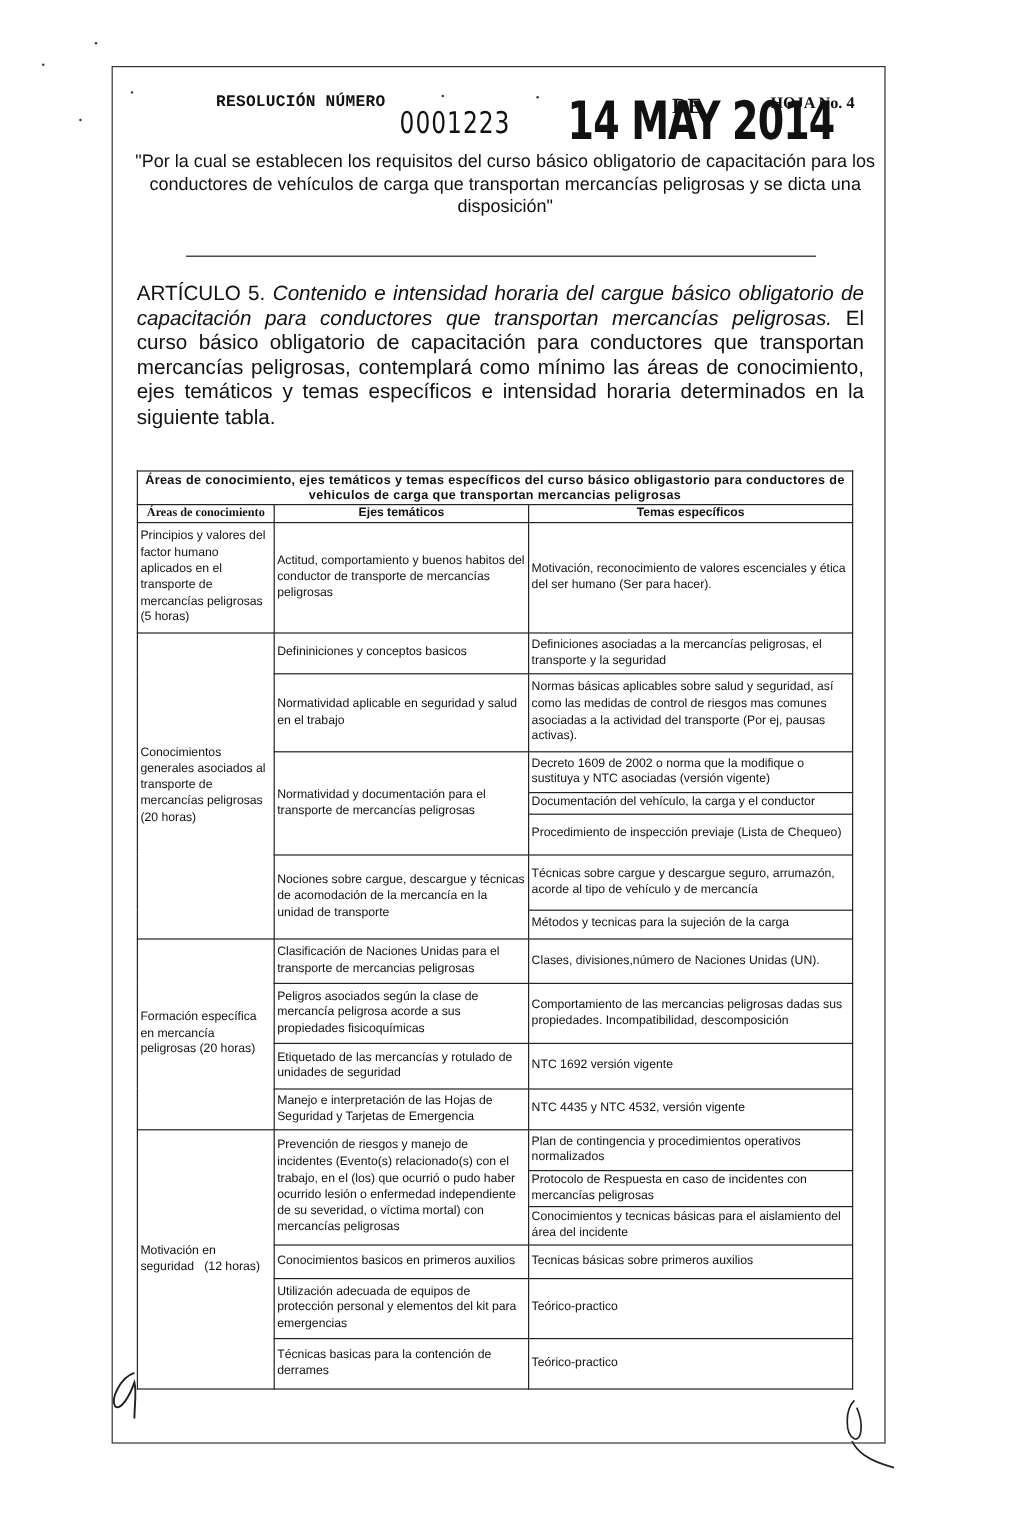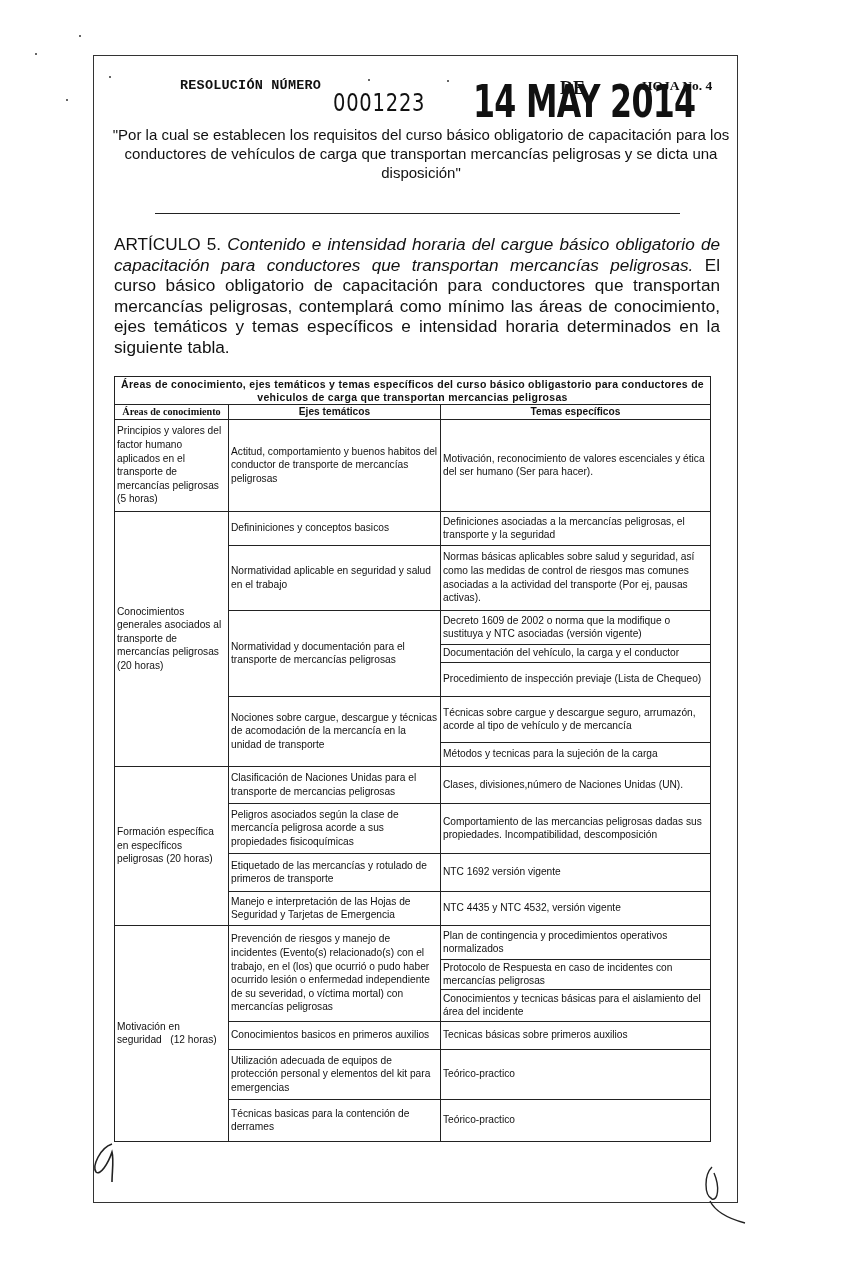--- a/index.html
+++ b/index.html
@@ -8,21 +8,21 @@
   .hdr-res { position:absolute; left:165px; top:78px; font-family:Liberation Mono, monospace; font-weight:bold; font-size:13.5px; letter-spacing:0.2px;margin-left:15px; }
   .hdr-num { position:absolute; left:333px; top:88px; font-family:"DejaVu Sans", sans-serif; font-size:25px; transform:scaleX(0.78); transform-origin:left top; letter-spacing:1px; }
   .hdr-date { position:absolute; left:473px; top:76px; font-family:"DejaVu Sans", sans-serif; font-weight:bold; font-size:44px; transform:scaleX(0.72); transform-origin:left top; letter-spacing:-1px; }
   .hdr-de { position:absolute; left:560px; top:78px; font-family:"Liberation Serif", serif; font-weight:bold; font-size:18px; }
   .hdr-hoja { position:absolute; left:642px; top:78px; font-family:"Liberation Serif", serif; font-weight:bold; font-size:13.5px; }
   .title { position:absolute; left:110px; top:125px; width:622px; text-align:center; font-size:15px; line-height:19px; }
   .rule { position:absolute; left:155px; top:213px; width:525px; border-top:1.3px solid #222; }
   .article { position:absolute; left:114px; top:234px; width:606px; font-size:17.2px; line-height:20.5px; text-align:justify; }
   .article .lbl { font-weight:normal; }
   .article em { font-style:italic; }
-  table.t { position:absolute; left:114px; top:376px; width:596px; border-collapse:collapse; font-size:10.2px; line-height:13.6px; table-layout:fixed; }
+  table.t { position:absolute; left:114px; top:392px; width:596px; border-collapse:collapse; font-size:10.2px; line-height:13.6px; table-layout:fixed; }
   table.t td, table.t th { border:1.3px solid #222; padding:1px 2px; vertical-align:middle; text-align:left; font-weight:normal; }
   table.t .caption { text-align:center; font-weight:bold; font-size:10.5px; line-height:12.5px; padding:1px 4px; letter-spacing:0.3px; }
   table.t th { font-weight:bold; text-align:center; padding:0 2px; }
   table.t th.first { text-align:center;font-family:Liberation Serif, serif; }
   table.t td.area { vertical-align:middle; }
   .b { font-weight:normal; }
   .sig-left { position:absolute; left:90px; top:1138px; }
   .sig-right { position:absolute; left:700px; top:1165px; }
   .dot { position:absolute; width:2px; height:2px; background:#333; border-radius:1px; }
 </style>
@@ -99,31 +99,31 @@
   <tr style="height:46px">
     <td rowspan="2">Nociones sobre cargue, descargue y técnicas de acomodación de la mercancía en la unidad de transporte</td>
     <td>Técnicas sobre cargue y descargue seguro, arrumazón, acorde al tipo de vehículo y  de mercancía</td>
   </tr>
   <tr style="height:24px">
     <td>Métodos y tecnicas para la sujeción de la carga</td>
   </tr>
 
   <tr style="height:37px">
     <td class="area" rowspan="4">
-      <span>Formación específica en </span><span class="b">específicos peligrosas</span><span> (20 horas)</span>
+      <span>Formación específica en </span><span class="b">mercancía peligrosas</span><span> (20 horas)</span>
     </td>
     <td>Clasificación de Naciones Unidas para el transporte de mercancias peligrosas</td>
     <td>Clases, divisiones,número de Naciones Unidas (UN).</td>
   </tr>
   <tr style="height:50px">
     <td>Peligros asociados según la clase de mercancía peligrosa acorde a sus propiedades fisicoquímicas</td>
     <td>Comportamiento de las mercancias peligrosas dadas sus propiedades. Incompatibilidad, descomposición</td>
   </tr>
   <tr style="height:38px">
-    <td>Etiquetado de las mercancías y rotulado de primeros de transporte</td>
+    <td>Etiquetado de las mercancías y rotulado de unidades de seguridad</td>
     <td>NTC 1692 versión vigente</td>
   </tr>
   <tr style="height:34px">
     <td>Manejo e interpretación de las Hojas de Seguridad y Tarjetas de Emergencia</td>
     <td>NTC 4435 y NTC 4532, versión vigente</td>
   </tr>
 
   <tr style="height:34px">
     <td class="area" rowspan="6">
       <span>Motivación en </span><span class="b">seguridad</span><span style="white-space:pre">   (12 horas)</span>

